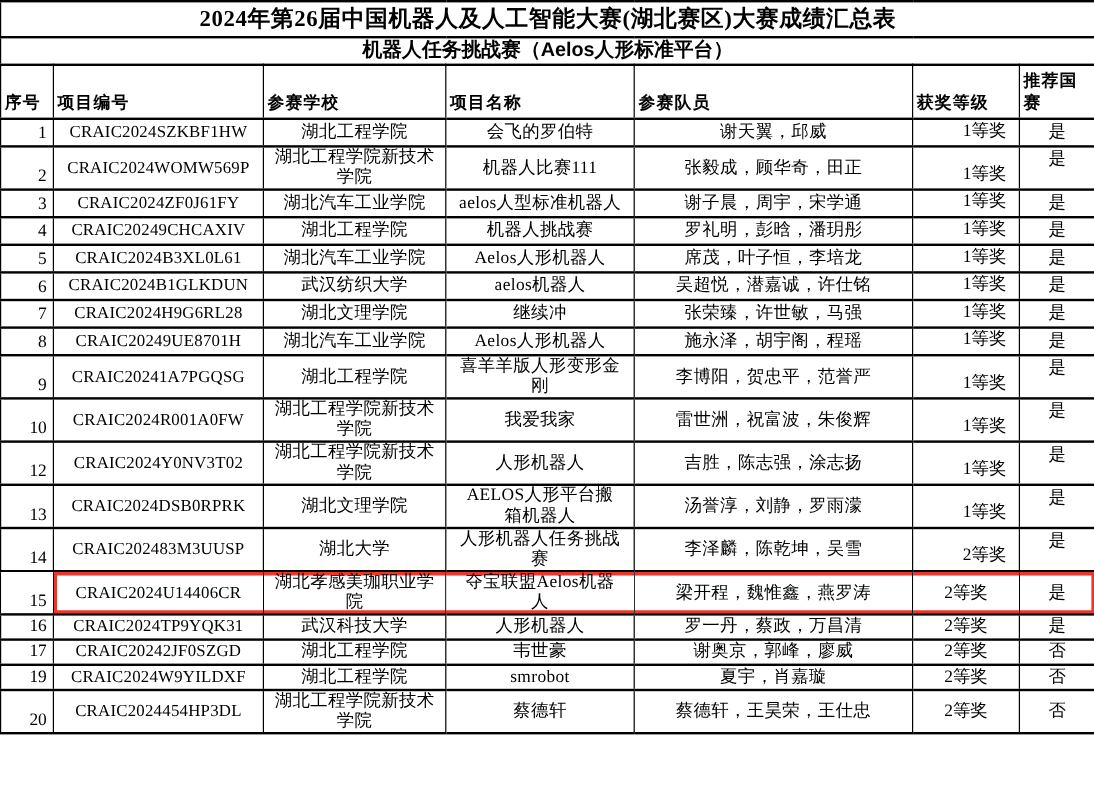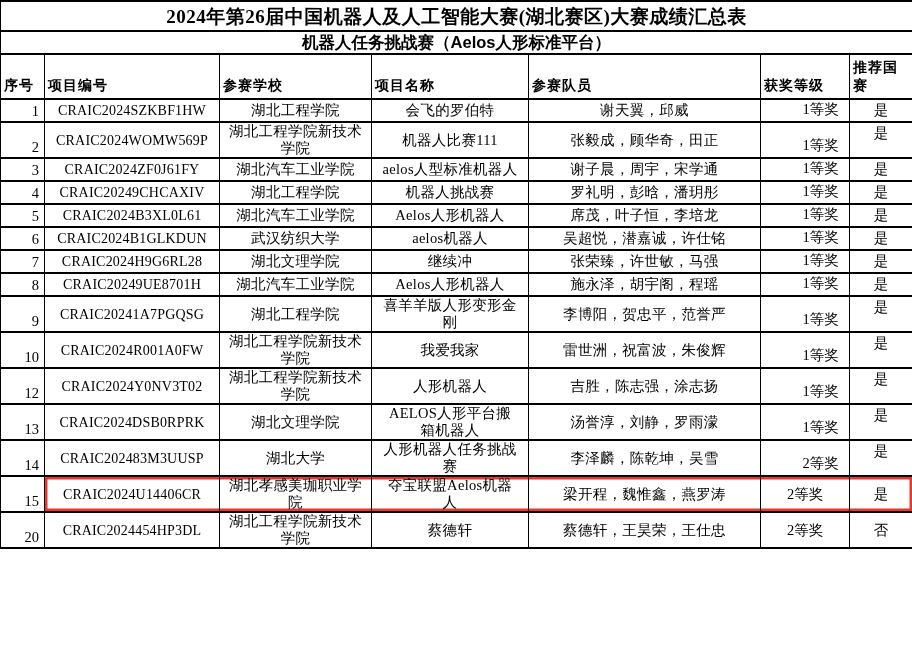--- a/index.html
+++ b/index.html
@@ -209,20 +209,47 @@
         <tr class="hl">
           <td class="c-serial">15</td>
           <td class="c-code">CRAIC2024U14406CR</td>
           <td class="c-school">湖北孝感美珈职业学院</td>
           <td class="c-project">夺宝联盟Aelos机器人</td>
           <td class="c-members">梁开程，魏惟鑫，燕罗涛</td>
           <td class="c-award">2等奖</td>
           <td class="c-national">是</td>
         </tr>
         <tr>
+          <td class="c-serial">16</td>
+          <td class="c-code">CRAIC2024TP9YQK31</td>
+          <td class="c-school">武汉科技大学</td>
+          <td class="c-project">人形机器人</td>
+          <td class="c-members">罗一丹，蔡政，万昌清</td>
+          <td class="c-award">2等奖</td>
+          <td class="c-national">是</td>
+        </tr>
+        <tr>
+          <td class="c-serial">17</td>
+          <td class="c-code">CRAIC20242JF0SZGD</td>
+          <td class="c-school">湖北工程学院</td>
+          <td class="c-project">韦世豪</td>
+          <td class="c-members">谢奥京，郭峰，廖威</td>
+          <td class="c-award">2等奖</td>
+          <td class="c-national">否</td>
+        </tr>
+        <tr>
+          <td class="c-serial">19</td>
+          <td class="c-code">CRAIC2024W9YILDXF</td>
+          <td class="c-school">湖北工程学院</td>
+          <td class="c-project">smrobot</td>
+          <td class="c-members">夏宇，肖嘉璇</td>
+          <td class="c-award">2等奖</td>
+          <td class="c-national">否</td>
+        </tr>
+        <tr>
           <td class="c-serial">20</td>
           <td class="c-code">CRAIC2024454HP3DL</td>
           <td class="c-school">湖北工程学院新技术学院</td>
           <td class="c-project">蔡德轩</td>
           <td class="c-members">蔡德轩，王昊荣，王仕忠</td>
           <td class="c-award">2等奖</td>
           <td class="c-national">否</td>
         </tr>
       </tbody>
   </table>

